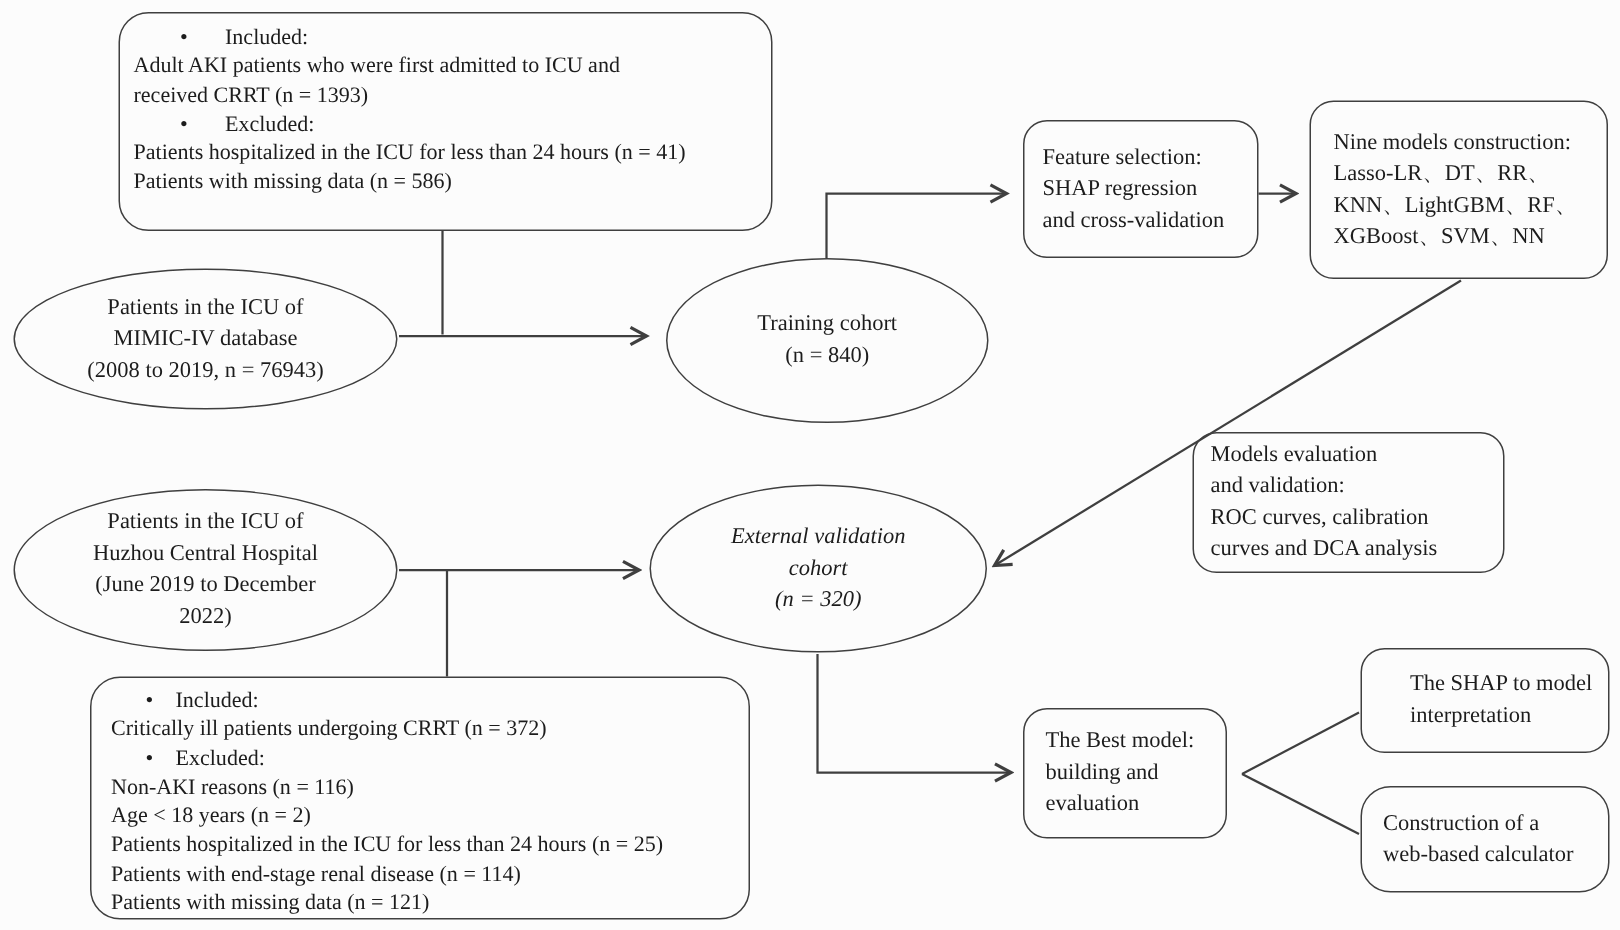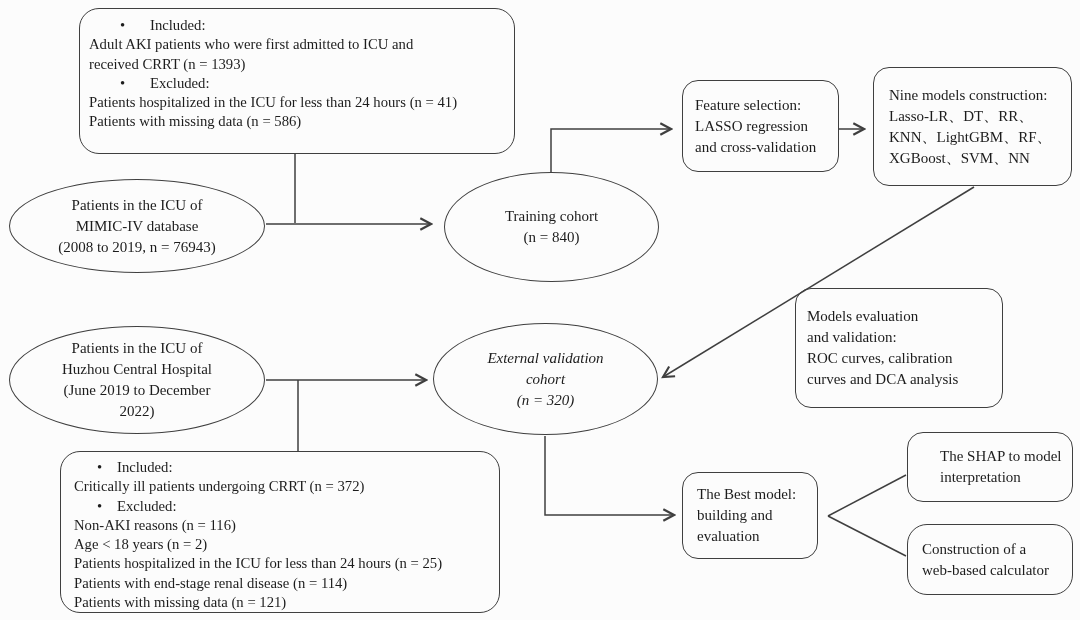--- a/index.html
+++ b/index.html
@@ -62,29 +62,29 @@
   </div>
 
   <div class="node ellipse pre" style="left:9px;top:179px;width:256px;height:94px;">Patients in the ICU of
 MIMIC-IV database
 (2008 to 2019, n = 76943)</div>
 
   <div class="node ellipse pre" style="left:444px;top:172px;width:215px;height:110px;">Training cohort
 (n = 840)</div>
 
   <div class="node rbox cbox pre" style="left:682px;top:80px;width:157px;height:92px;padding-left:12px;">Feature selection:
-LASSO regression
+SHAP regression
 and cross-validation</div>
 
   <div class="node rbox cbox pre" style="left:873px;top:67px;width:199px;height:119px;padding-left:15px;">Nine models construction:
 Lasso-LR、DT、RR、
 KNN、LightGBM、RF、
 XGBoost、SVM、NN</div>
 
-  <div class="node rbox cbox pre" style="left:795px;top:288px;width:208px;height:120px;padding-left:11px;">Models evaluation
+  <div class="node rbox cbox pre" style="left:795px;top:288px;width:208px;height:94px;padding-left:11px;">Models evaluation
 and validation:
 ROC curves, calibration
 curves and DCA analysis</div>
 
   <div class="node ellipse pre" style="left:9px;top:326px;width:256px;height:108px;">Patients in the ICU of
 Huzhou Central Hospital
 (June 2019 to December
 2022)</div>
 
   <div class="node ellipse pre" style="left:433px;top:323px;width:225px;height:112px;font-style:italic;">External validation

